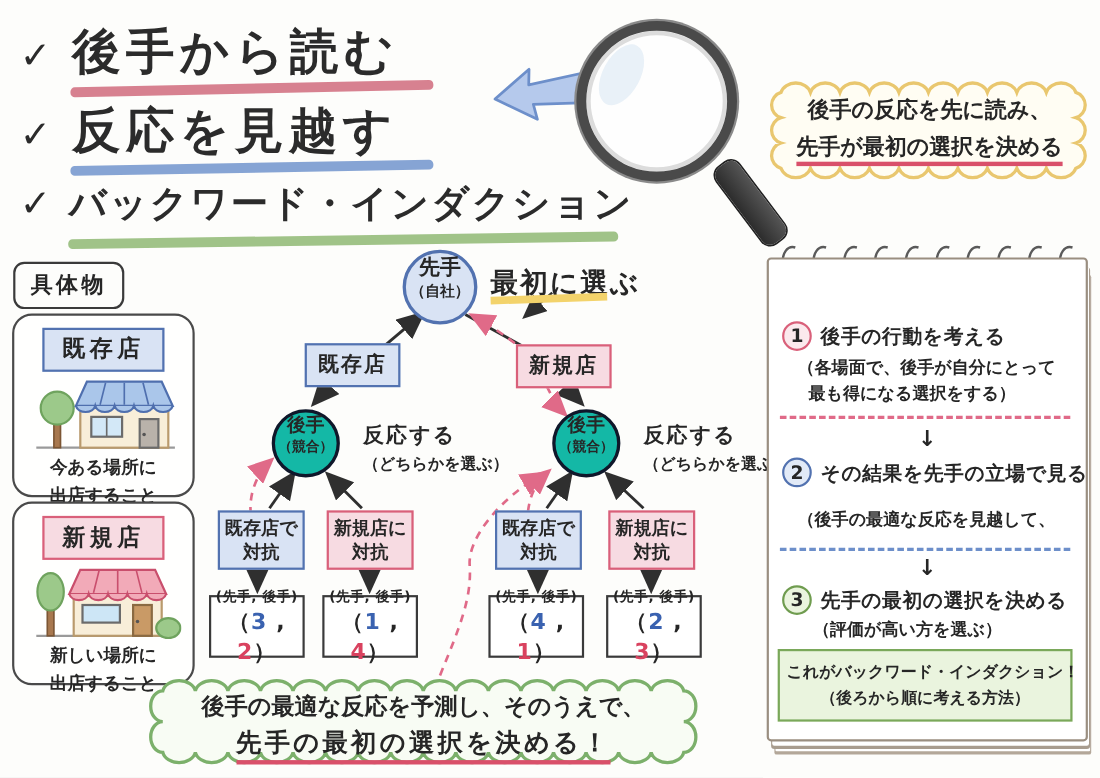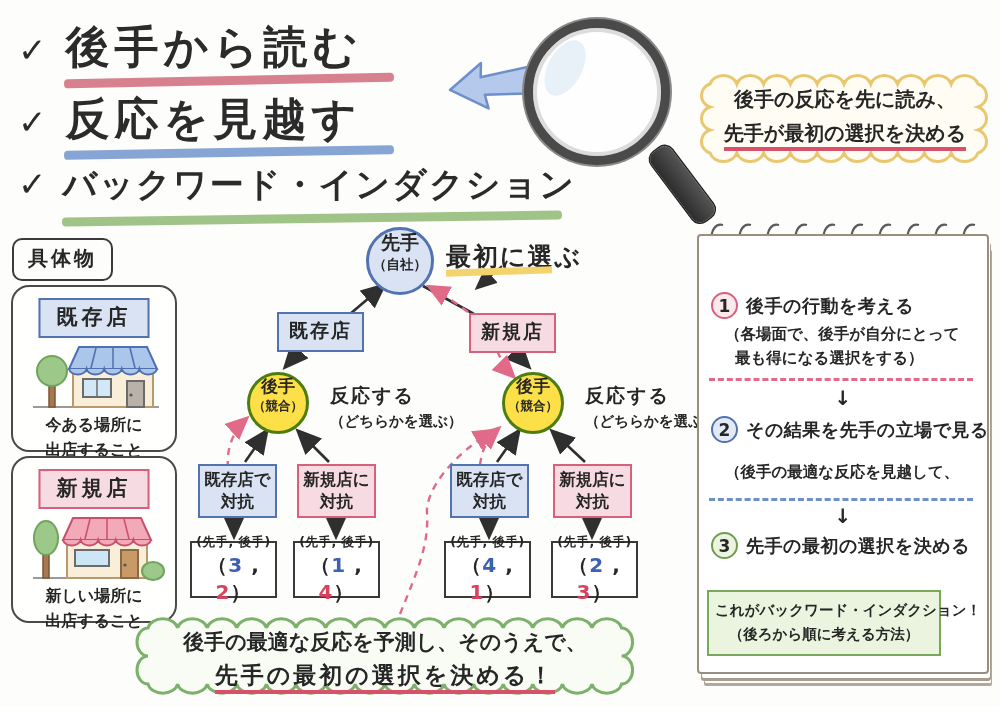--- a/index.html
+++ b/index.html
@@ -51,21 +51,21 @@
   .lbl-pink { border:2.5px solid #d9607a; background:#f7dbe2; }
   .card-house { position:absolute; left:14px; top:50px; }
   .card-cap { position:absolute; left:0; width:100%; text-align:center; font-size:16px; font-weight:600; line-height:1.55; }
   .card-cap { top:126px; }
 
   
   .node-circle { position:absolute; border-radius:50%; text-align:center; display:flex; flex-direction:column;
                  justify-content:flex-start; font-weight:600; }
   .root { left:366px; top:227px; width:68px; height:68px; border:3px solid #5272b0; background:#d9e3f4; }
   .root .l1 { font-size:19px; } .root .l2 { font-size:13.5px; }
-  .gote { width:62px; height:62px; border:3px solid #4d7c0f; background:#fde047; }
+  .gote { width:62px; height:62px; border:3px solid #0f172a; background:#14b8a6; }
   .gote-left  { left:247px; top:372px; } .gote-right { left:502px; top:372px; }
   .gote .l1 { font-size:17px; } .gote .l2 { font-size:12.5px; }
   .branch-box { position:absolute; padding:4px 10px 6px; font-size:19px; font-weight:600; letter-spacing:2px; white-space:nowrap; }
   .bb-blue { border:2.5px solid #5272b0; background:#d9e3f4; }
   .bb-pink { border:2.5px solid #d9607a; background:#f7dbe2; }
   .bx-kizon  { left:277px; top:312px; }
   .bx-shinki { left:469px; top:313px; }
   .root-note { position:absolute; left:446px; top:240px; font-size:25px; font-weight:600; letter-spacing:2px; white-space:nowrap; }
   .root-note-u { position:absolute; left:446px; top:268px; width:106px; height:7px; background:#f3d36b; transform:rotate(-2deg); }
   .react-note { position:absolute; font-weight:600; white-space:nowrap; }
@@ -100,21 +100,21 @@
   .nc-green { border:2.5px solid #6f9c4f; background:#eaf4de; }
   .step-title { font-size:18px; font-weight:700; letter-spacing:0.5px; white-space:nowrap; }
   .step-d { position:absolute; font-size:15.5px; font-weight:600; white-space:nowrap; }
   .sd-1a { left:26px; top:88px; }  .sd-1b { left:36px; top:112px; }
   .sd-2a { left:26px; top:226px;text-align:right; } .sd-2b { left:40px; top:236px; }
   .sd-3a { left:40px; top:326px; }
   .nb-div { position:absolute; left:10px; width:264px; border-top:3px dashed; }
   .dv-pink { top:142px; border-color:#e06a88; } .dv-blue { top:262px; border-color:#6d8fca; }
   .nb-arrow { position:absolute; left:0; width:100%; text-align:center; font-size:20px; font-weight:700; }
   .na-1 { top:150px; } .na-2 { top:268px; }
-  .nb-green-box { position:absolute; left:8px; top:354px; width:234px; border:2.5px solid #7aa85a; background:#eaf4de;
+  .nb-green-box { position:absolute; left:8px; top:354px; width:268px; border:2.5px solid #7aa85a; background:#eaf4de;
                   padding:9px 6px 10px; text-align:center; font-weight:700; }
   .nb-green-box .g1 { font-size:14.5px; white-space:nowrap; }
   .nb-green-box .g2 { font-size:14.5px; margin-top:5px; }
 
   svg.overlay { position:absolute; left:0; top:0; pointer-events:none; }
 </style>
 </head>
 <body>
 
 <div class="page">
@@ -357,20 +357,21 @@
       <span class="step-title">その結果を先手の立場で見る</span>
     </div>
     <div class="step-d sd-2a">（後手の最適な反応を見越して、</div>
     <div class="nb-div dv-blue"></div>
     <div class="nb-arrow na-2">↓</div>
 
     <div class="step st-3">
       <span class="num-c nc-green">3</span>
       <span class="step-title">先手の最初の選択を決める</span>
     </div>
+    <div class="step-d sd-3a">（評価が高い方を選ぶ）</div>
 
     <div class="nb-green-box">
       <div class="g1">これがバックワード・インダクション！</div>
       <div class="g2">（後ろから順に考える方法）</div>
     </div>
   </div>
 
   <div class="cloud-wrap cw-green">
     <svg width="510" height="98" viewBox="0 0 510 98">
       <path fill="#f8fcf4" stroke="#7cb06b" stroke-width="3" d="M 18 20 a 15 11 0 0 1 29.6 0 a 15 11 0 0 1 29.6 0 a 15 11 0 0 1 29.6 0 a 15 11 0 0 1 29.6 0 a 15 11 0 0 1 29.6 0 a 15 11 0 0 1 29.6 0 a 15 11 0 0 1 29.6 0 a 15 11 0 0 1 29.6 0 a 15 11 0 0 1 29.6 0 a 15 11 0 0 1 29.6 0 a 15 11 0 0 1 29.6 0 a 15 11 0 0 1 29.6 0 a 15 11 0 0 1 29.6 0 a 15 11 0 0 1 29.6 0 a 15 11 0 0 1 29.6 0 a 15 11 0 0 1 29.6 0

